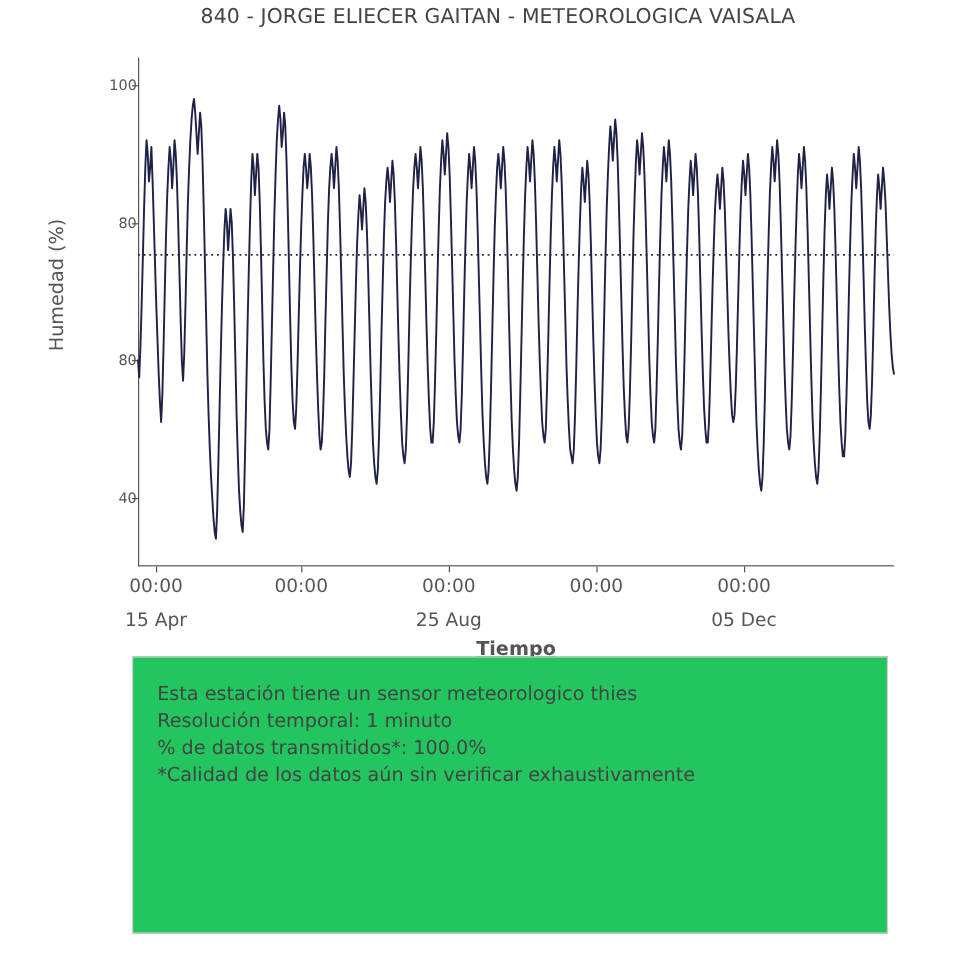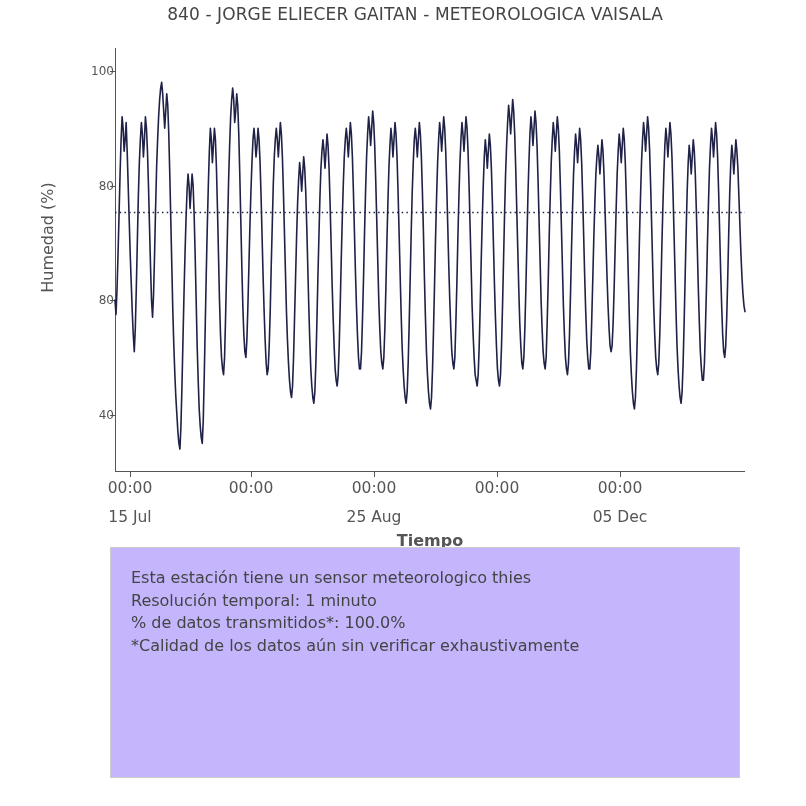--- a/index.html
+++ b/index.html
@@ -115,21 +115,21 @@
     color: #555555;
     transform: rotate(-90deg);
   }
   .legend-box {
     position: absolute;
     left: 98px;
     top: 547px;
     width: 630px;
     height: 231px;
     border: 1px solid #cccccc;
-    background: #c4b5fd;
+    background: #22c55e;
     box-sizing: border-box;
   }
   .legend-note {
     position: absolute;
     left: 20px;
     top: 19px;
     font-size: 16px;
     color: #444444;
     line-height: 22.5px;
     white-space: pre;
@@ -198,21 +198,21 @@
       <div class="ytick-label" style="top: 185.514px;">80</div>
       <div class="ytick-mark" style="top: 185.514px;"></div>
       <div class="ytick-label" style="top: 300.108px;">80</div>
       <div class="ytick-mark" style="top: 300.108px;"></div>
       <div class="ytick-label" style="top: 414.703px;">40</div>
       <div class="ytick-mark" style="top: 414.703px;"></div>
     </div>
   <div id="xtick-container">
       <div class="xtick-mark" style="left: 118px;"></div>
       <div class="xtick-label" style="left: 118px;">00:00</div>
-      <div class="xtick-label2" style="left: 118px;">15 Jul</div>
+      <div class="xtick-label2" style="left: 118px;">15 Apr</div>
       <div class="xtick-mark" style="left: 239px;"></div>
       <div class="xtick-label" style="left: 239px;">00:00</div>
       <div class="xtick-mark" style="left: 362px;"></div>
       <div class="xtick-label" style="left: 362px;">00:00</div>
       <div class="xtick-label2" style="left: 362px;">25 Aug</div>
       <div class="xtick-mark" style="left: 485px;"></div>
       <div class="xtick-label" style="left: 485px;">00:00</div>
       <div class="xtick-mark" style="left: 608px;"></div>
       <div class="xtick-label" style="left: 608px;">00:00</div>
       <div class="xtick-label2" style="left: 608px;">05 Dec</div>

